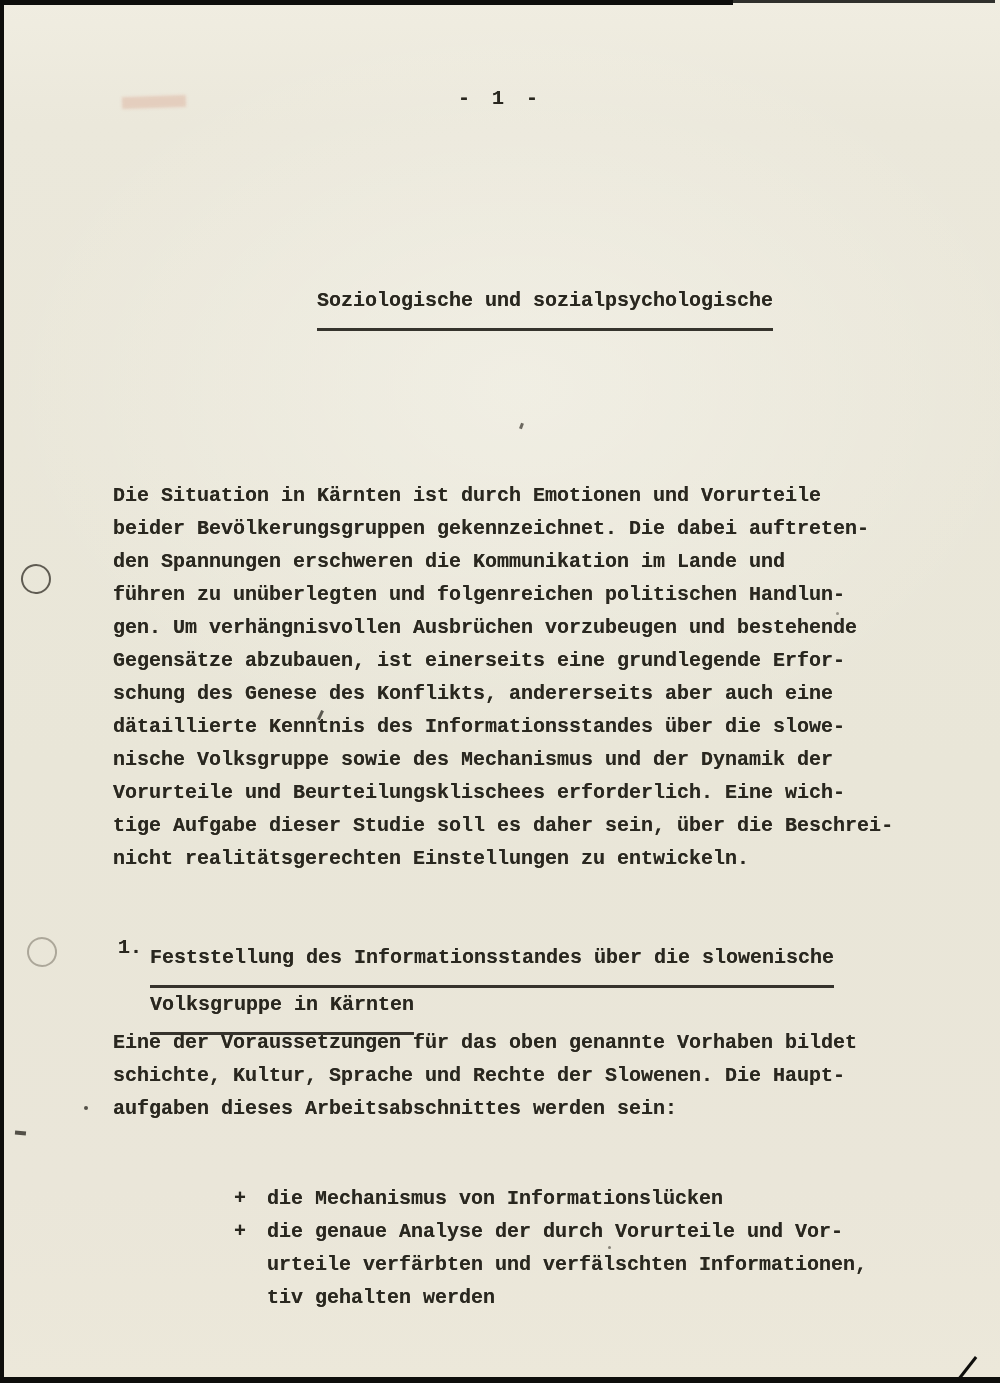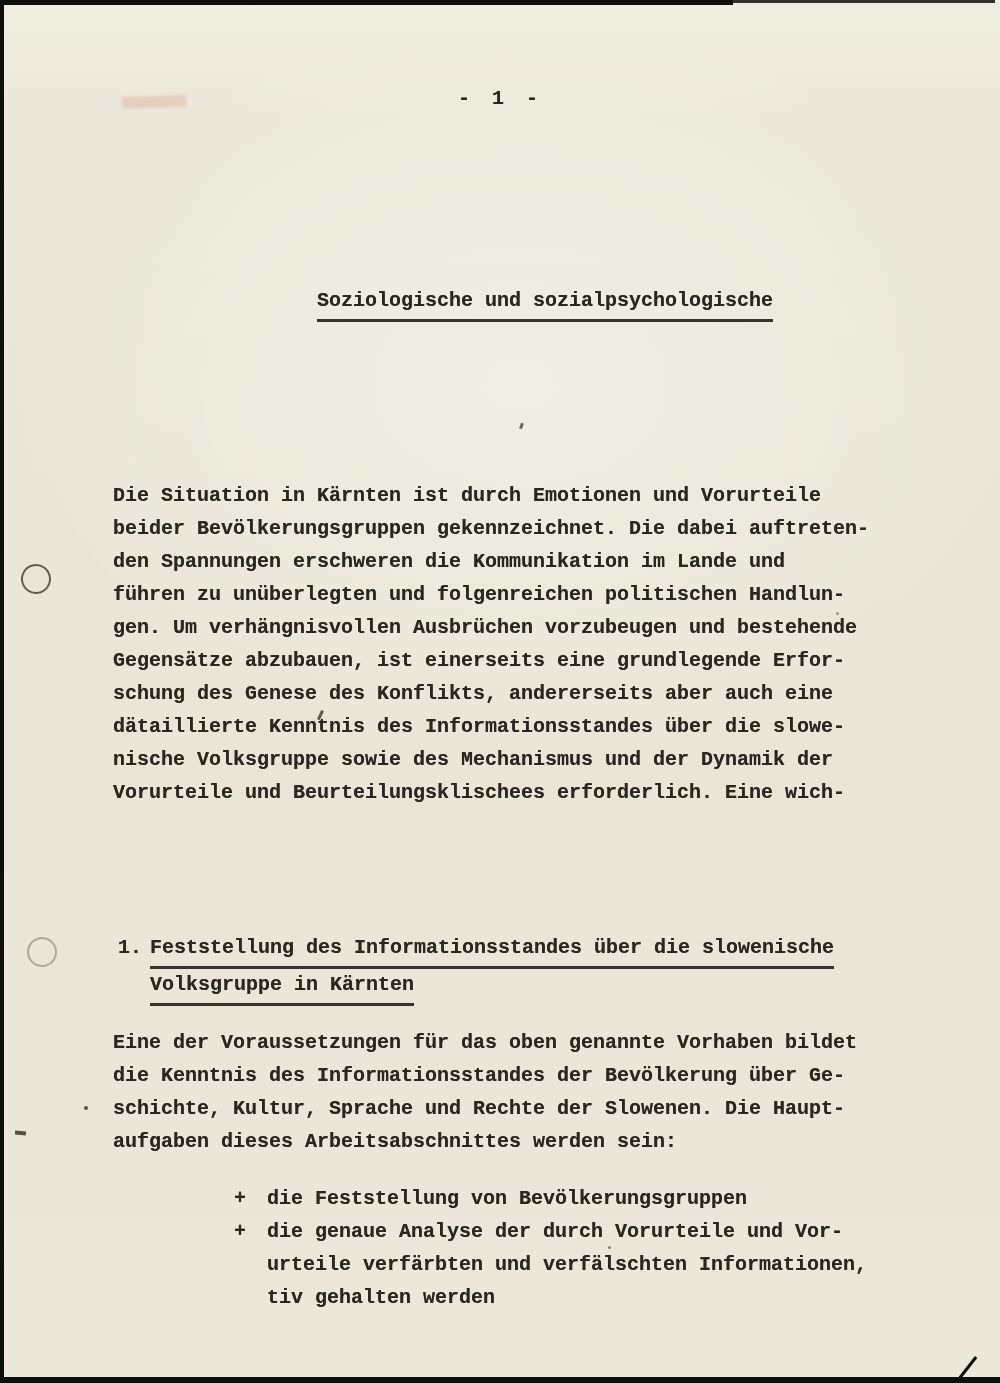--- a/index.html
+++ b/index.html
@@ -22,32 +22,32 @@
   .ln { height: 33px; white-space: pre; }
 
   
   #pagenum { top: 87px; left: 458px; letter-spacing: 5px; }
 
   
   #title { top: 289px; left: 295px; width: 500px; text-align: center; }
   .title-line { height: 41px; }
   .u {
     display: inline-block;
-    padding-bottom: 7px;
+    padding-bottom: 16px;
     border-bottom: 3px solid rgba(38,36,29,0.92);
   }
 
   
   #para1 { top: 484px; left: 113px; }
 
   
   #section-head { top: 936px; left: 118px; }
   #section-head .sec-num { position: absolute; left: 0; top: 0; }
   #section-head .sec-lines { margin-left: 32px; }
-  .head-line { height: 37px; }
+  .head-line { height: 37px; margin-top: 10px; }
 
   
   #para2 { top: 1031px; left: 113px; }
 
   
   #bullets { top: 1187px; left: 234px; }
   .bullet { display: flex; align-items: flex-start; }
   .bullet .marker { width: 33px; flex: 0 0 33px; }
 
   
@@ -115,46 +115,47 @@
   <div class="ln">Die Situation in Kärnten ist durch Emotionen und Vorurteile</div>
   <div class="ln">beider Bevölkerungsgruppen gekennzeichnet. Die dabei auftreten-</div>
   <div class="ln">den Spannungen erschweren die Kommunikation im Lande und</div>
   <div class="ln">führen zu unüberlegten und folgenreichen politischen Handlun-</div>
   <div class="ln">gen. Um verhängnisvollen Ausbrüchen vorzubeugen und bestehende</div>
   <div class="ln">Gegensätze abzubauen, ist einerseits eine grundlegende Erfor-</div>
   <div class="ln">schung des Genese des Konflikts, andererseits aber auch eine</div>
   <div class="ln">dätaillierte Kenntnis des Informationsstandes über die slowe-</div>
   <div class="ln">nische Volksgruppe sowie des Mechanismus und der Dynamik der</div>
   <div class="ln">Vorurteile und Beurteilungsklischees erforderlich. Eine wich-</div>
+  <div class="ln">tige Aufgabe dieser Studie soll es daher sein, über die Beschrei-</div>
+  <div class="ln">nicht realitätsgerechten Einstellungen zu entwickeln.</div>
 </div>
 
 <div id="section-head" class="abs">
   <span class="sec-num">1.</span>
   <div class="sec-lines">
     <div class="head-line">
       <span class="u">Feststellung des Informationsstandes über die slowenische</span>
     </div>
     <div class="head-line">
       <span class="u">Volksgruppe in Kärnten</span>
     </div>
   </div>
 </div>
 
 <div id="para2" class="abs">
   <div class="ln">Eine der Voraussetzungen für das oben genannte Vorhaben bildet</div>
-  <div class="ln">die Kenntnis des Informationsstandes der Bevölkerung über Ge-</div>
   <div class="ln">schichte, Kultur, Sprache und Rechte der Slowenen. Die Haupt-</div>
   <div class="ln">aufgaben dieses Arbeitsabschnittes werden sein:</div>
 </div>
 
 <div id="bullets" class="abs">
   <div class="bullet">
     <span class="marker ln">+</span>
     <div>
-      <div class="ln">die Feststellung von Bevölkerungsgruppen</div>
+      <div class="ln">die Mechanismus von Informationslücken</div>
     </div>
   </div>
   <div class="bullet">
     <span class="marker ln">+</span>
     <div>
       <div class="ln">die genaue Analyse der durch Vorurteile und Vor-</div>
       <div class="ln">urteile verfärbten und verfälschten Informationen,</div>
       <div class="ln">tiv gehalten werden</div>
     </div>
   </div>

